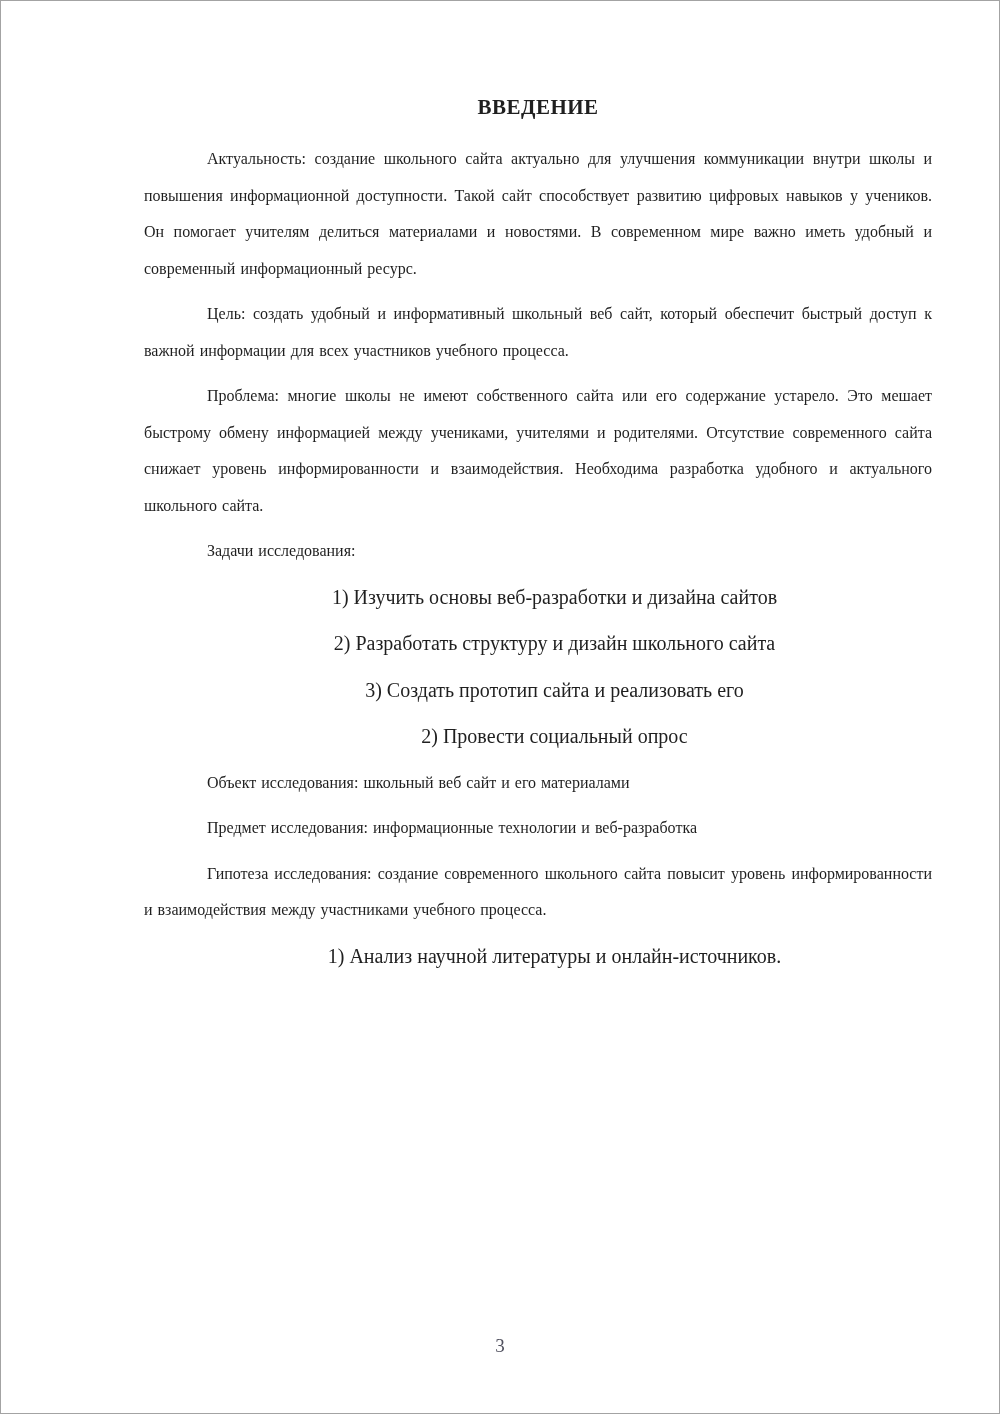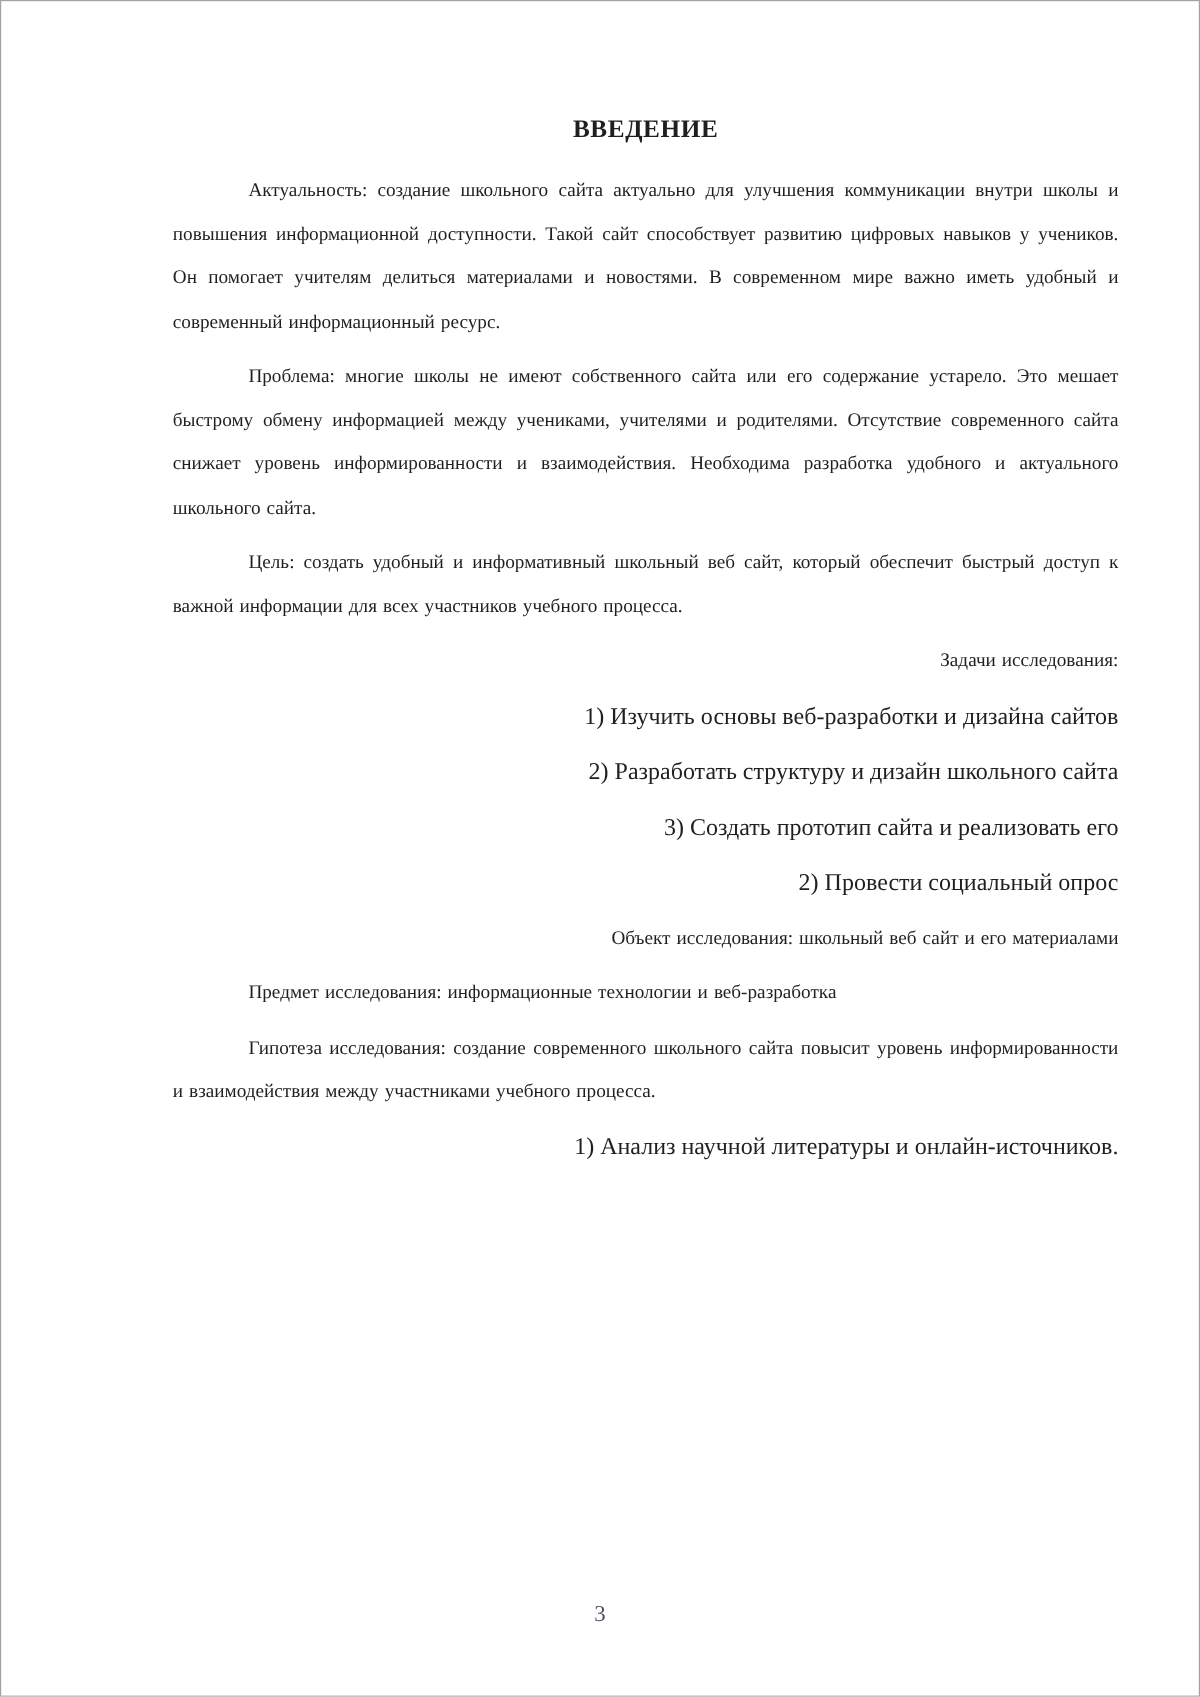--- a/index.html
+++ b/index.html
@@ -35,26 +35,26 @@
   }
   .para {
     font-size: 16px;
     line-height: 36.5px;
     text-align: justify;
     text-indent: 63px;
     margin: 0 0 9px 0;
     word-spacing: 1px;
   }
   .para.single {
-    text-align: right;
+    text-align: left;
   }
   .list-item {
     font-size: 20px;
     line-height: 36.5px;
-    text-align: right;
+    text-align: center;
     margin: 0 0 10px 0;
     padding-left: 33px;
   }
   .page-number {
     position: absolute;
     bottom: 56px;
     left: 0;
     width: 100%;
     text-align: center;
     font-size: 19px;
@@ -64,23 +64,23 @@
 </head>
 <body>
 
 <div class="page">
   <div class="content">
 
     <h1 class="doc-title">ВВЕДЕНИЕ</h1>
 
     <p class="para">Актуальность: создание школьного сайта актуально для улучшения коммуникации внутри школы и повышения информационной доступности. Такой сайт способствует развитию цифровых навыков у учеников. Он помогает учителям делиться материалами и новостями. В современном мире важно иметь удобный и современный информационный ресурс.</p>
 
+    <p class="para">Цель: создать удобный и информативный школьный веб сайт, который обеспечит быстрый доступ к важной информации для всех участников учебного процесса.</p>
+
     <p class="para">Проблема: многие школы не имеют собственного сайта или его содержание устарело. Это мешает быстрому обмену информацией между учениками, учителями и родителями. Отсутствие современного сайта снижает уровень информированности и взаимодействия. Необходима разработка удобного и актуального школьного сайта.</p>
-
-    <p class="para">Цель: создать удобный и информативный школьный веб сайт, который обеспечит быстрый доступ к важной информации для всех участников учебного процесса.</p>
 
     <p class="para single">Задачи исследования:</p>
 
     <p class="list-item">1) Изучить основы веб-разработки и дизайна сайтов</p>
 
     <p class="list-item">2) Разработать структуру и дизайн школьного сайта</p>
 
     <p class="list-item">3) Создать прототип сайта и реализовать его</p>
 
     <p class="list-item">2) Провести социальный опрос</p>

